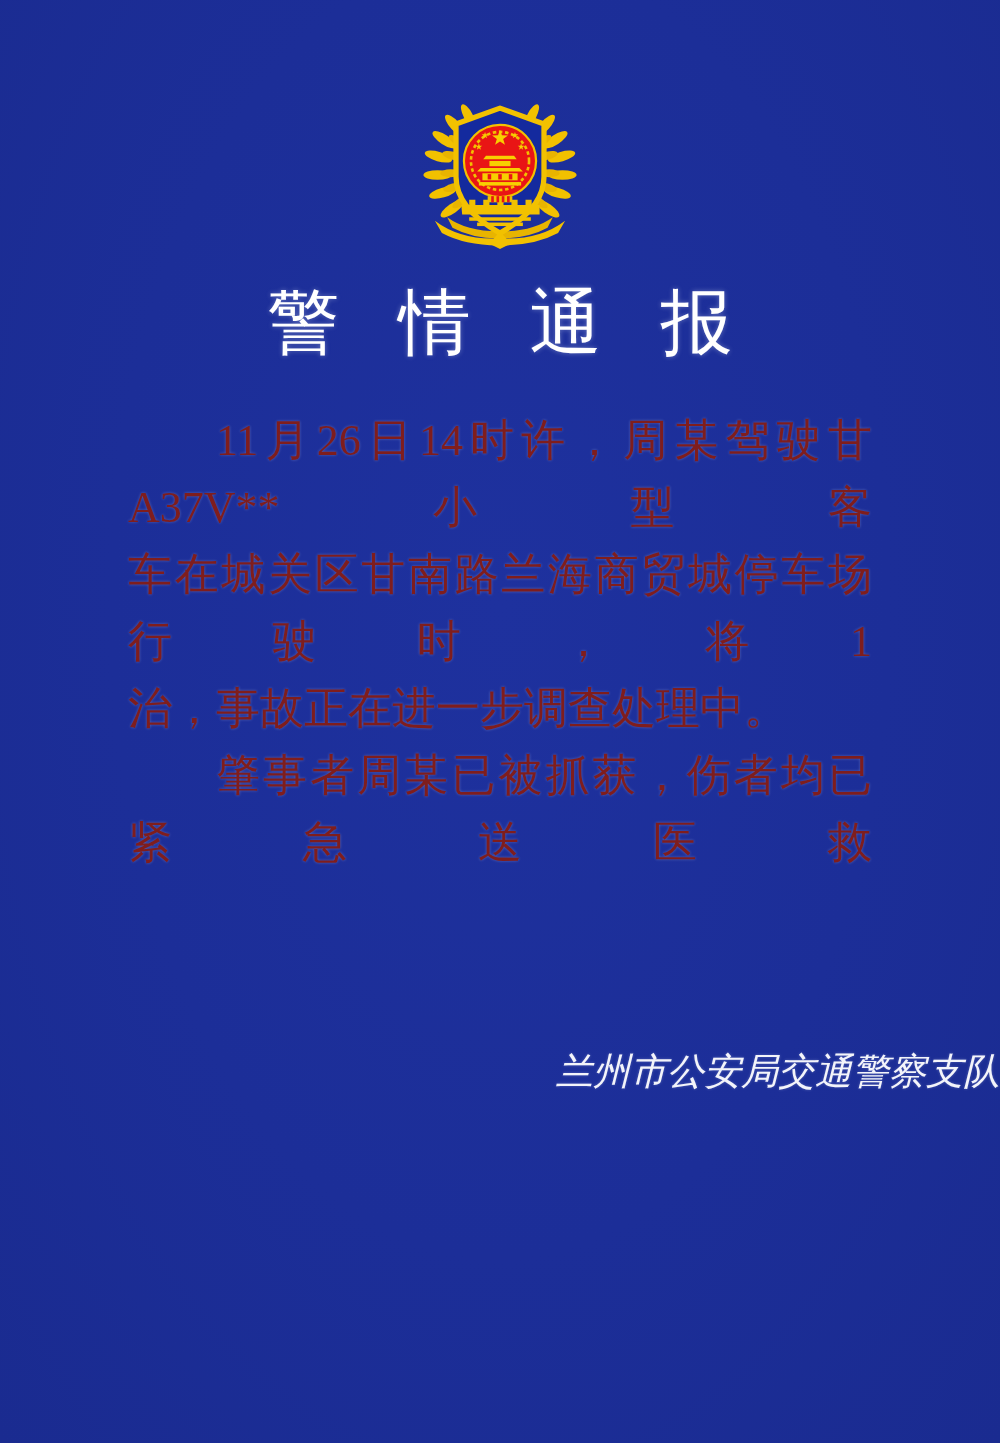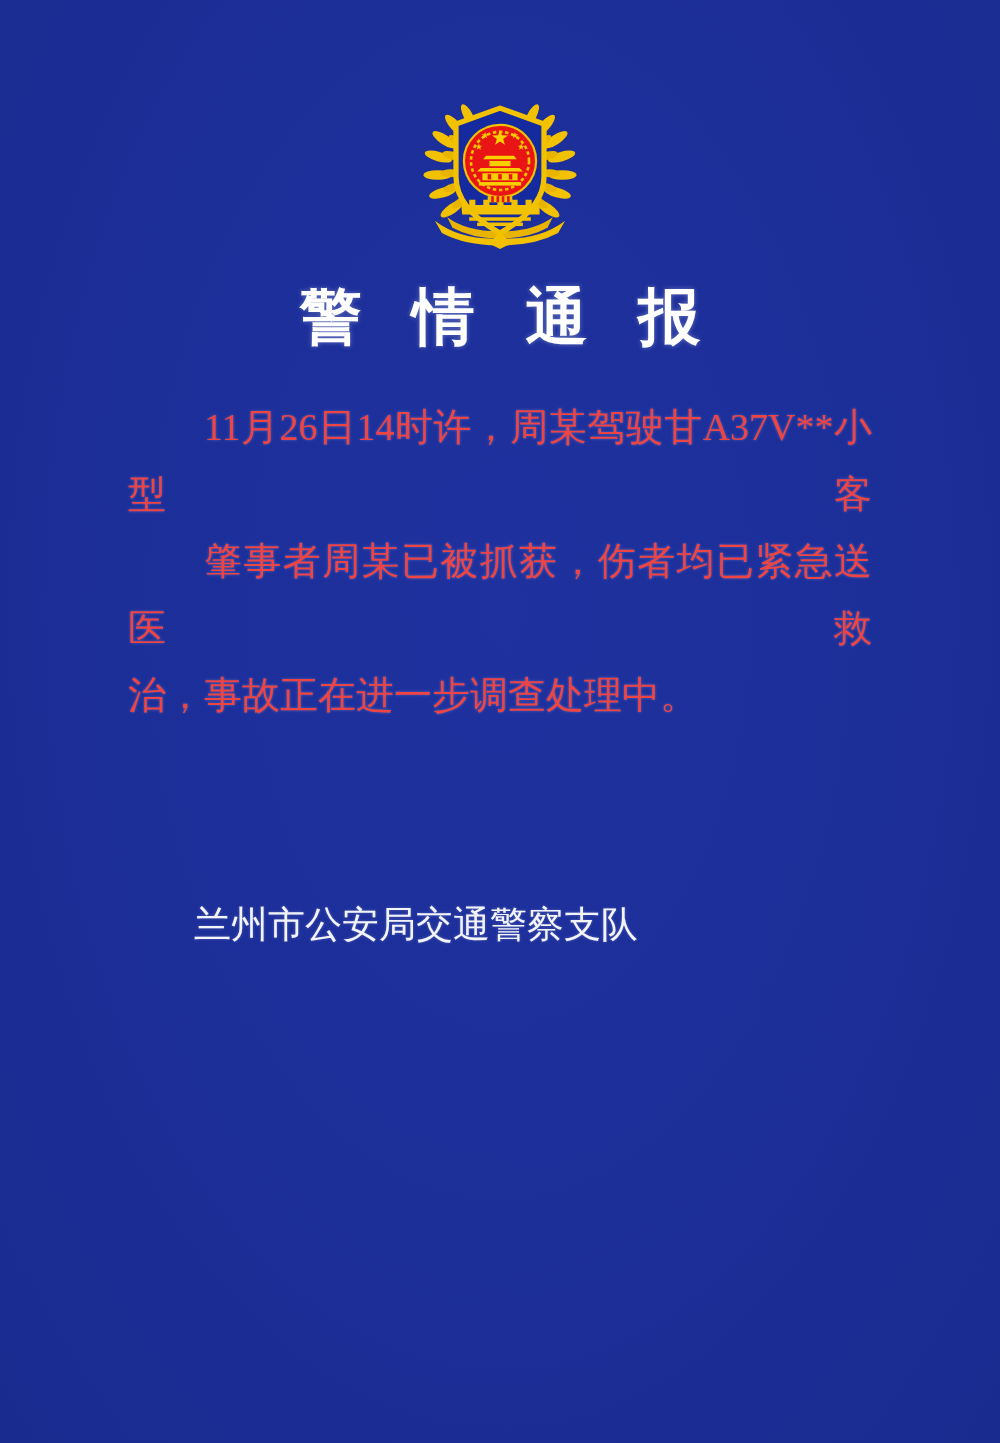--- a/index.html
+++ b/index.html
@@ -15,48 +15,49 @@
   .emblem-wrap{
     padding-top:92px;
     display:flex;justify-content:center;
   }
   .emblem-wrap svg{width:176px;height:159px;display:block;}
 
   
   h1.notice-title{
     margin:26px 0 0 0;
     text-align:center;
-    font-size:62px;
-    font-weight:700;
+    font-size:72px;
+    font-weight:400;
     color:#ffffff;
     letter-spacing:0.82em;
     text-indent:0.82em;
     line-height:1.3;
     text-shadow:0 0 5px rgba(235,240,255,.35);
   }
 
   
   .notice-body{
     width:744px;
     margin:36px auto 0 auto;
-    font-size:38px;
+    font-size:44px;
     line-height:67px;
-    color:#ef4444;
+    color:#7f1d1d;
     text-shadow:0 0 3px rgba(225,232,255,.30);
   }
   .line{text-align:justify;}
   .fill{text-align-last:justify;}
   .indent{text-indent:2em;}
 
   
   .sign-block{
     margin:168px 0 0 194px;
-    text-align:left;
+    text-align:right;
     color:#f3f4fa;
     text-shadow:0 0 3px rgba(225,232,255,.30);
+    font-style:italic;
   }
   .agency{font-size:37px;line-height:56px;}
   .report-date{font-size:36px;line-height:50px;margin-top:16px;}
 </style>
 </head>
 <body>
 
 <div class="page">
 
   <div class="emblem-wrap">
@@ -122,21 +123,22 @@
           <rect x="108" y="118" width="3" height="7" fill="#e91515"></rect>
         </g>
       </g>
     </svg>
   </div>
 
   <h1 class="notice-title">警情通报</h1>
 
   <div class="notice-body">
     <div class="line indent fill">11月26日14时许，周某驾驶甘A37V**小型客</div>
+    <div class="line fill">车在城关区甘南路兰海商贸城停车场行驶时，将1</div>
+    <div class="line">治，事故正在进一步调查处理中。</div>
     <div class="line indent fill">肇事者周某已被抓获，伤者均已紧急送医救</div>
-    <div class="line">治，事故正在进一步调查处理中。</div>
   </div>
 
   <div class="sign-block">
     <div class="agency">兰州市公安局交通警察支队</div>
   </div>
 
 </div>
 
 </body></html>

